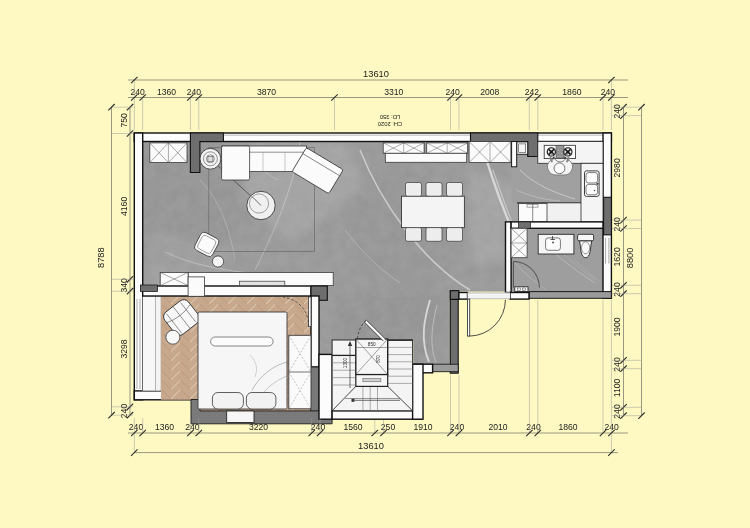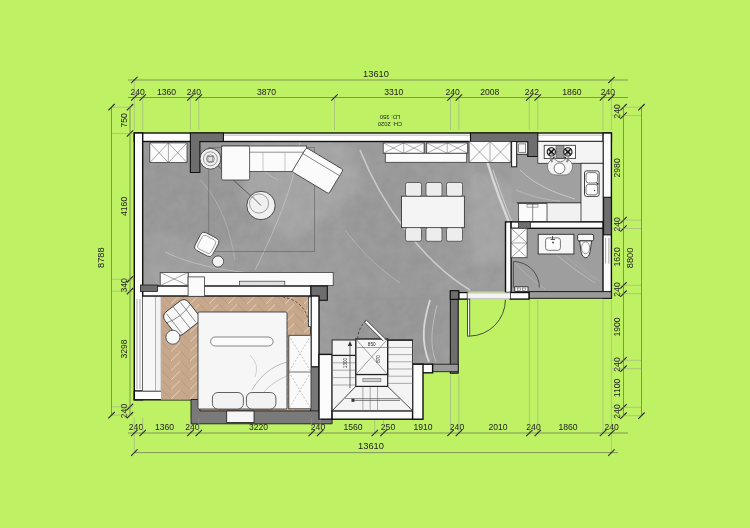--- a/index.html
+++ b/index.html
@@ -1,16 +1,16 @@
 <!DOCTYPE html>
 <html><head><meta charset="utf-8">
 <style>
 html,body{margin:0;padding:0;background:#efefed;}
 *{font-family:"Liberation Sans", sans-serif;}
-#page{width:750px;height:528px;position:relative;background:#bef264;overflow:hidden;text-align:right;}
+#page{width:750px;height:528px;position:relative;background:#fef9c3;overflow:hidden;text-align:right;}
 </style></head><body>
 <div id="page">
 <svg width="750" height="528" viewBox="0 0 750 528">
 <defs>
 
 <pattern id="hb" width="19" height="9.5" patternUnits="userSpaceOnUse">
   <rect width="19" height="9.5" fill="#c7a88c"></rect>
   <path d="M0,9.5 L9.5,0" stroke="#e7d7c2" stroke-width="0.9" fill="none"></path>
   <path d="M9.5,0 L19,9.5" stroke="#b4906e" stroke-width="0.9" fill="none" opacity="0.8"></path>
   <path d="M-0.5,4.75 L4.75,-0.5" stroke="#d2b496" stroke-width="0.5" fill="none" opacity="0.6"></path>

